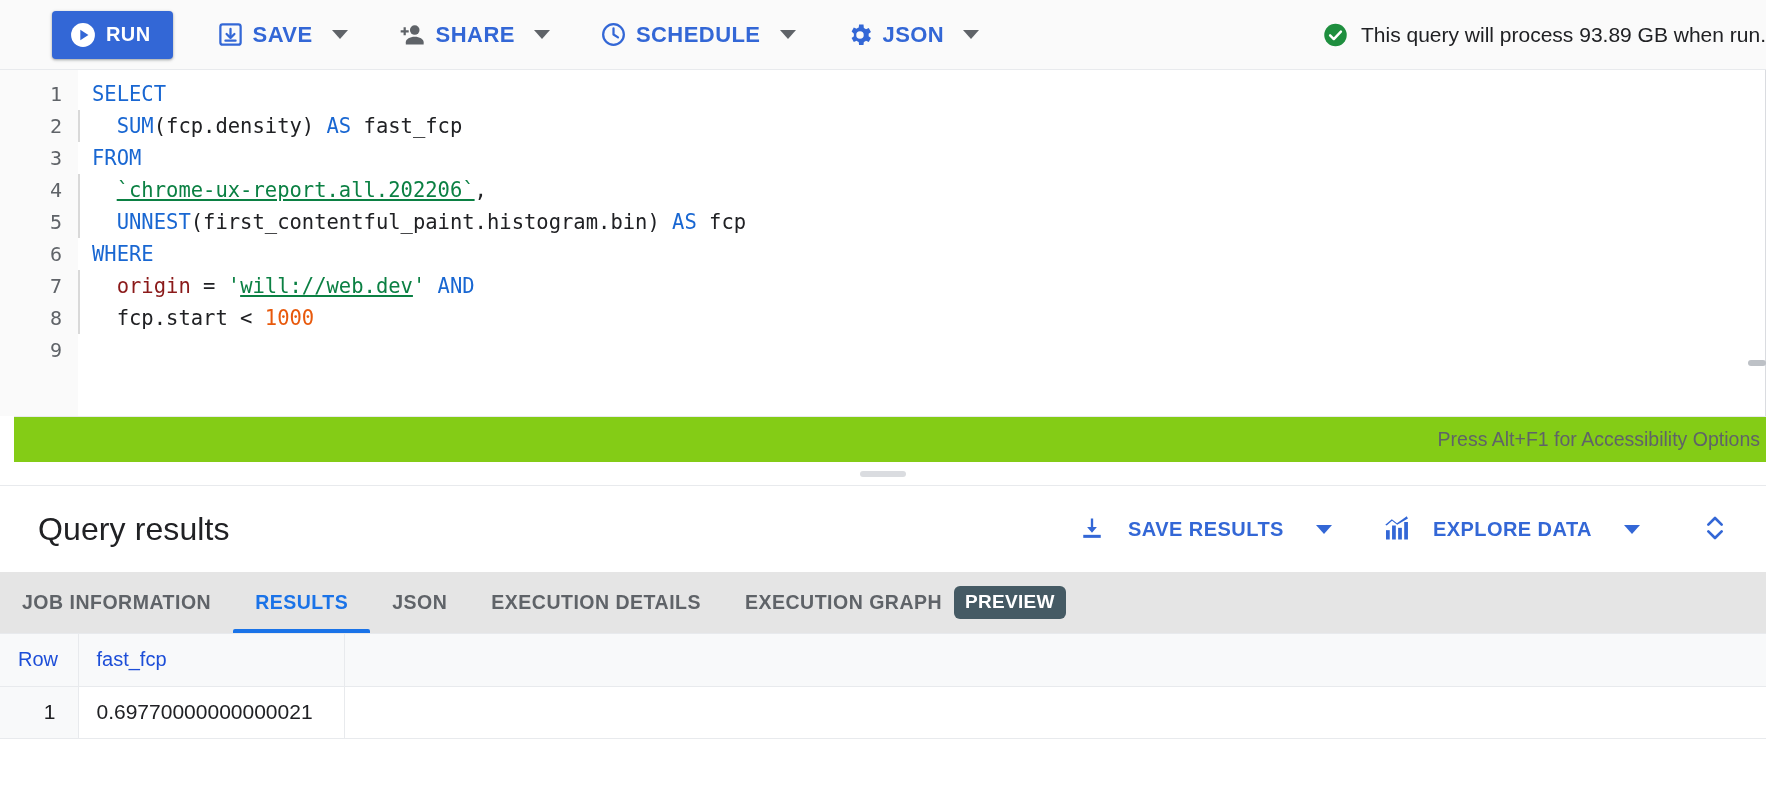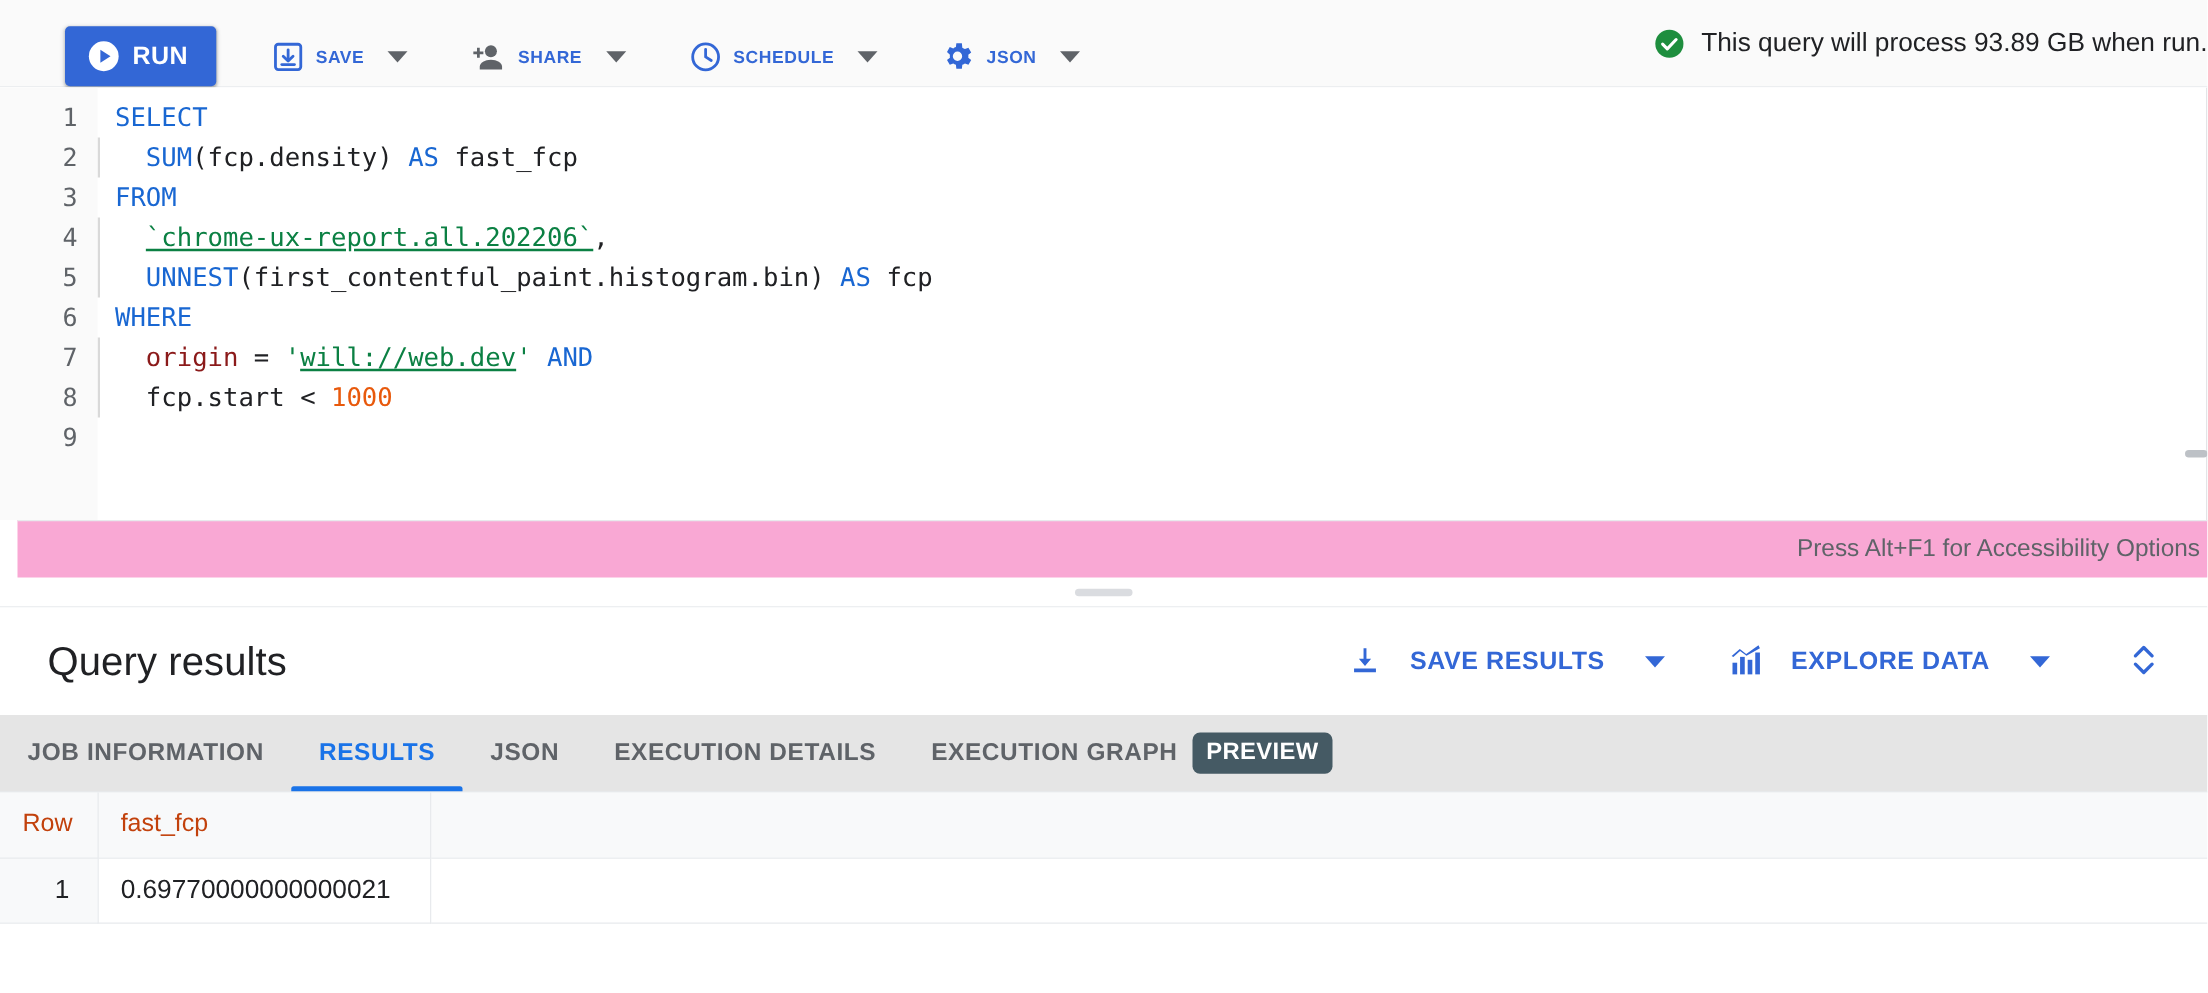--- a/index.html
+++ b/index.html
@@ -12,21 +12,21 @@
     font-family: "Liberation Sans", sans-serif;
     -webkit-font-smoothing: antialiased;
   }
 
   
   .toolbar {
     position: relative;
     height: 70px;
     background: #fafafa;
     display: flex;
-    align-items: flex-end;
+    align-items: center;
     padding-left: 52px;
     border-bottom: 1px solid #e8eaed;
   }
 
   .run-btn {
     display: flex;
     align-items: center;
     gap: 10px;
     background: #3367d6;
     color: #ffffff;
@@ -43,21 +43,21 @@
   }
   .run-btn svg { display: block; }
 
   .tbtn {
     display: flex;
     align-items: center;
     gap: 9px;
     background: transparent;
     border: none;
     color: #3367d6;
-    font-size: 14px;
+    font-size: 22px;
     font-weight: 600;
     letter-spacing: .45px;
     cursor: pointer;
     padding: 0 6px;
     height: 48px;
     margin-left: 38px;
     font-family: "Liberation Sans", sans-serif;
     white-space: nowrap;
   }
   .tbtn .ic { display: flex; align-items: center; }
@@ -156,21 +156,21 @@
     right: 0;
     top: 290px;
     width: 18px;
     height: 6px;
     background: #bdc1c6;
     border-radius: 3px;
   }
 
   .ed-footer {
     height: 46px;
-    background: #f9a8d4;
+    background: #84cc16;
     border-top: 1px solid #e8eaed;
     display: flex;
     align-items: center;
     justify-content: flex-end;
     padding-right: 6px;
     position: relative;
     margin-left: 14px;
   }
   .ed-footer span {
     font-size: 19.5px;
@@ -284,21 +284,21 @@
   }
 
   
   .results-table {
     width: 100%;
     border-collapse: collapse;
     table-layout: fixed;
   }
   .results-table th {
     background: #f8f9fa;
-    color: #c2410c;
+    color: #1d4ed8;
     font-size: 20px;
     font-weight: 400;
     text-align: left;
     height: 52px;
     padding: 0 18px;
     border-right: 1px solid #e8eaed;
     border-bottom: 1px solid #e8eaed;
   }
   .results-table th.row-col,
   .results-table td.row-col {

